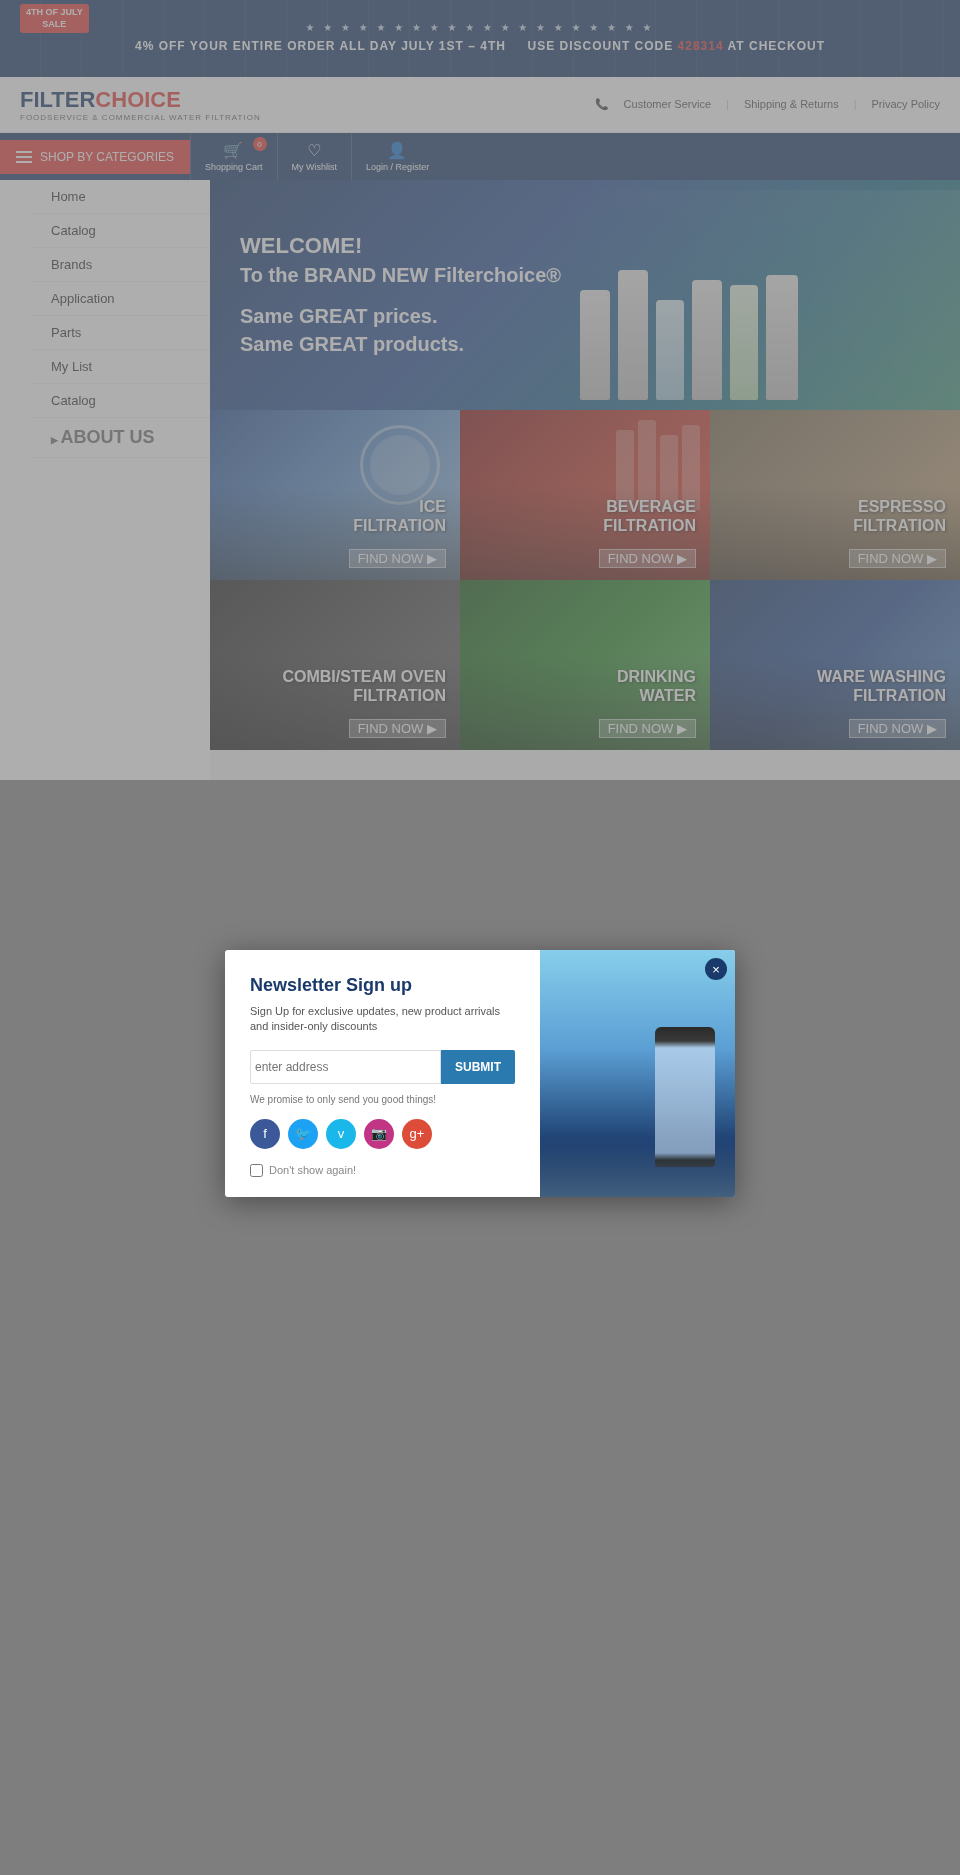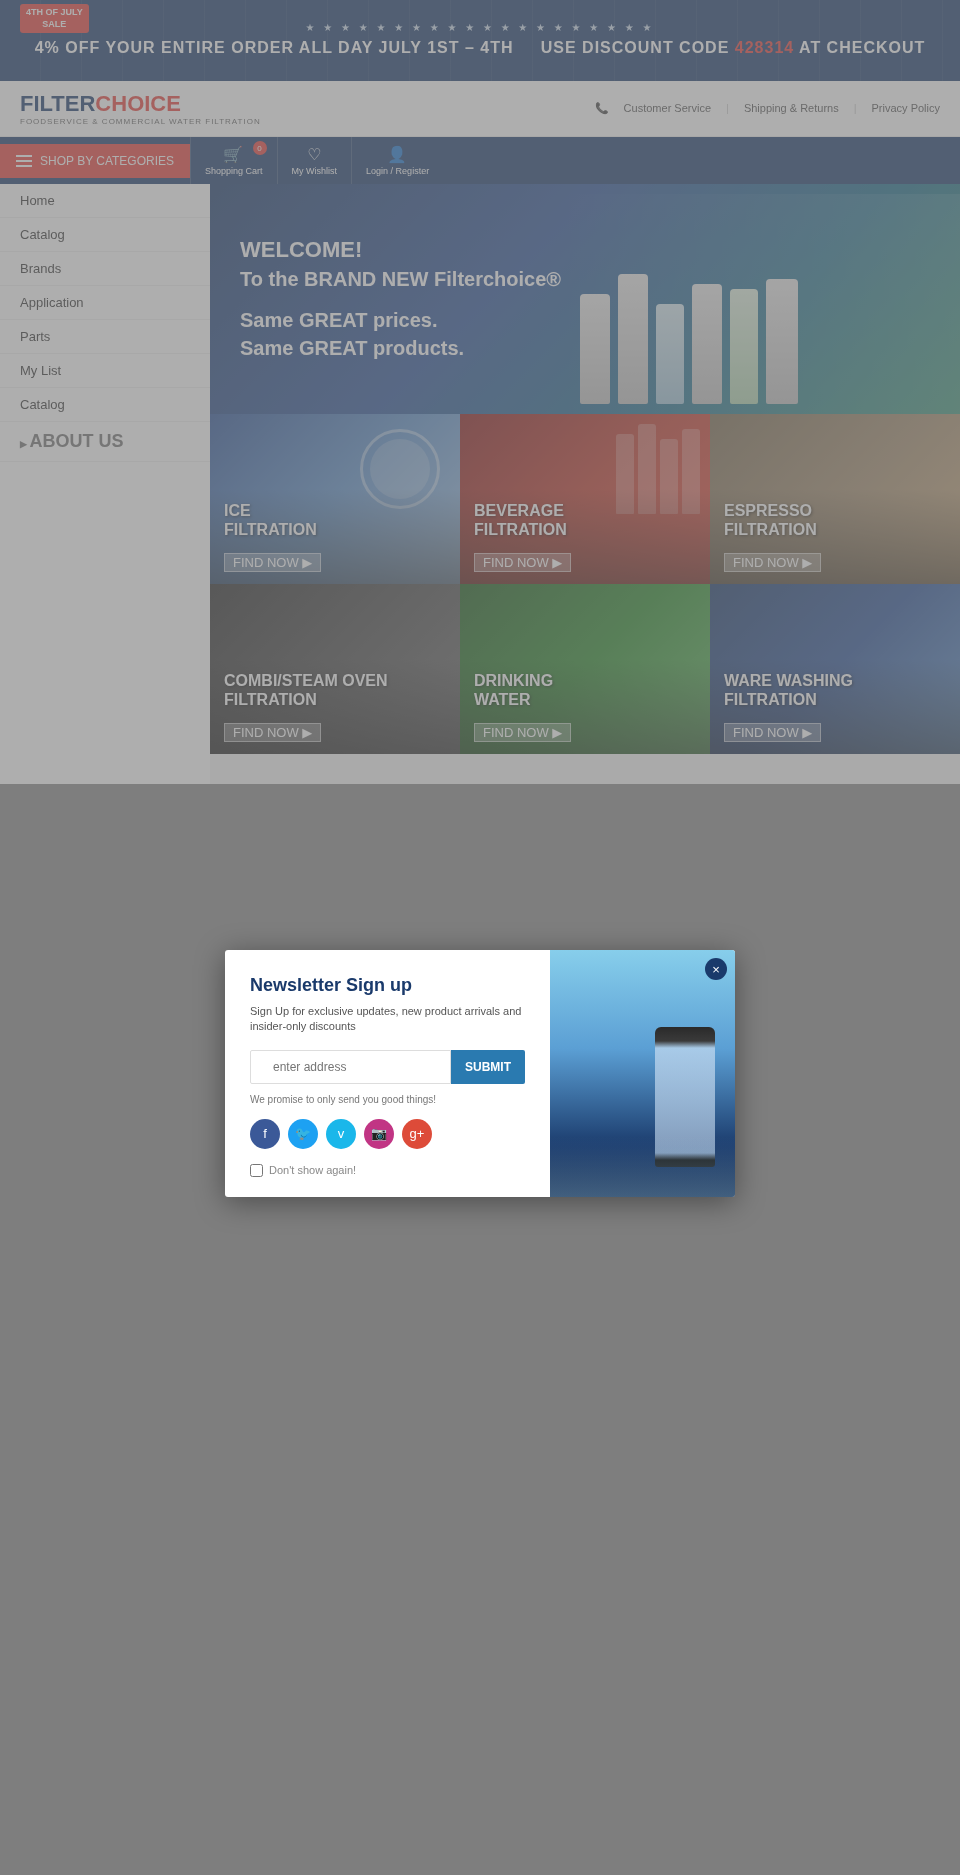--- a/index.html
+++ b/index.html
@@ -19,21 +19,21 @@
       display: flex;
       justify-content: center;
       align-items: center;
       gap: 8px;
       padding: 2px 0;
       font-size: 10px;
       letter-spacing: 3px;
       color: #cde;
     }
     .top-banner .banner-text {
-      font-size: 16px;
+      font-size: 12px;
       font-weight: bold;
       letter-spacing: 1px;
       padding: 4px 0;
     }
     .top-banner .banner-text span.code { color: #e8403a; font-weight: bold; }
     .top-banner .sale-badge {
       position: absolute;
       left: 20px;
       top: 4px;
       background: #e8403a;
@@ -156,20 +156,21 @@
       flex-shrink: 0;
     }
     .sidebar-item {
       display: block;
       padding: 9px 20px;
       font-size: 13px;
       color: #333;
       text-decoration: none;
       border-bottom: 1px solid #f0f0f0;
       cursor: pointer;
+      margin-left: 31px;
     }
     .sidebar-item.about-us {
       color: #737373;
       font-weight: bold;
       font-size: 18px;
     }
     .sidebar-item.about-us::before {
       content: '▶ ';
       font-size: 9px;
     }
@@ -208,20 +209,21 @@
       background: linear-gradient(180deg, #e8e8e8 0%, #c0c0c0 100%);
       border-radius: 4px 4px 2px 2px;
       flex-shrink: 0;
     }
 
     
     .category-grid {
       display: grid;
       grid-template-columns: 1fr 1fr 1fr;
       gap: 0;
+      text-align: right;
     }
     .category-card {
       position: relative;
       height: 170px;
       overflow: hidden;
       cursor: pointer;
     }
     .cat-ice { background: linear-gradient(135deg, #2a5298 0%, #5b8fc9 50%, #a0c4e8 100%); }
     .cat-bev { background: linear-gradient(135deg, #8b1a1a 0%, #c0392b 50%, #e74c3c 100%); }
     .cat-esp { background: linear-gradient(135deg, #7a6a50 0%, #a0896a 50%, #c9a87a 100%); }
@@ -368,21 +370,21 @@
       color: #555;
       margin-bottom: 15px;
       line-height: 1.4;
     }
     .modal-input-row {
       display: flex;
       margin-bottom: 10px;
     }
     .modal-email-input {
       flex: 1;
-      padding: 9px 22px;
+      padding: 9px 4px;
       border: 1px solid #ddd;
       font-size: 12px;
       color: #15803d;
       outline: none;
       border-radius: 2px 0 0 2px;
     }
     .modal-submit-btn {
       background: #2a7ab0;
       color: #fff;
       border: none;

